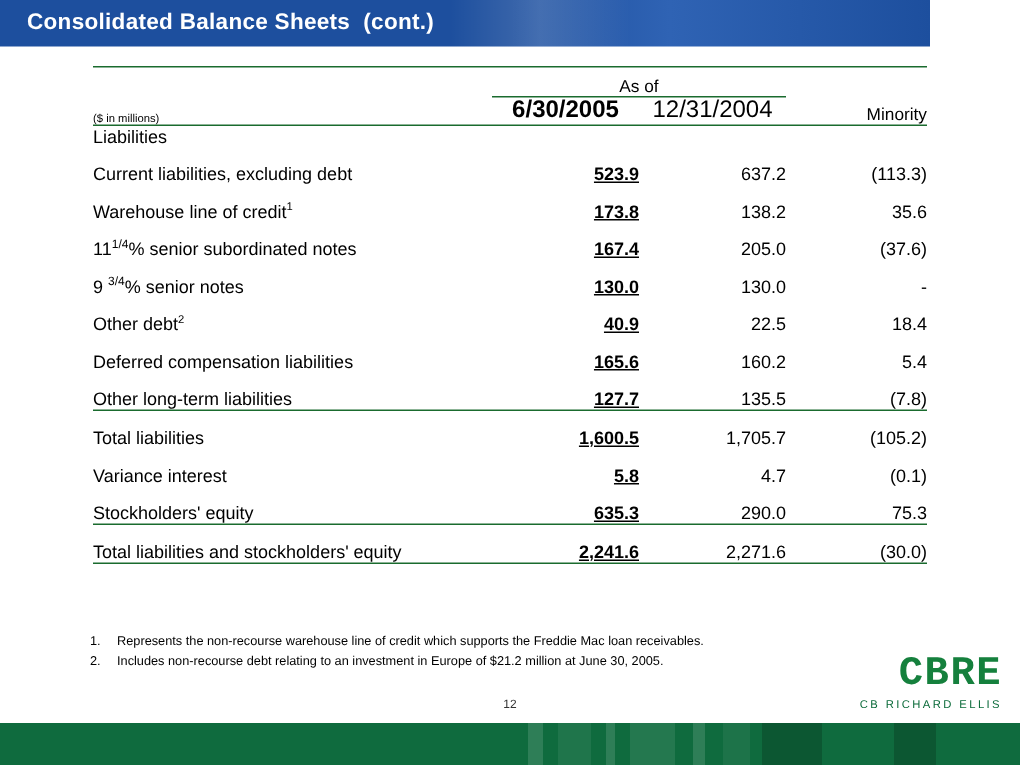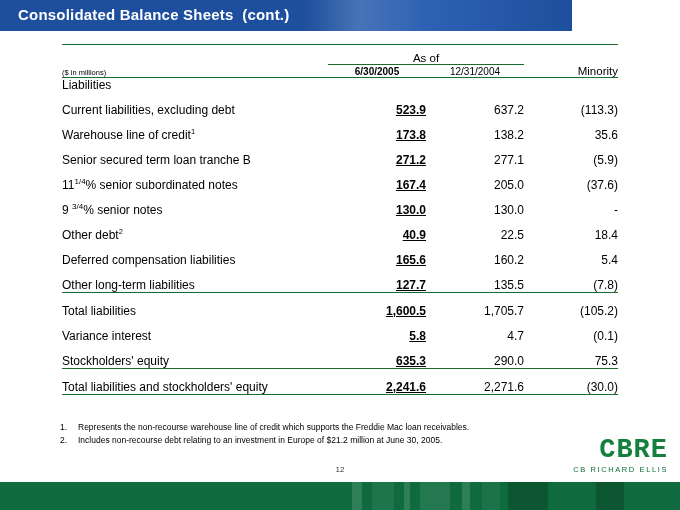--- a/index.html
+++ b/index.html
@@ -16,21 +16,21 @@
   .slide {
     position: relative;
     width: 680px;
     height: 510px;
     background: #ffffff;
   }
   
   .header {
     position: absolute;
     left: 0; top: 0;
-    width: 572px;
+    width: 620px;
     height: 31px;
     background: #1F4E9C;
     background: linear-gradient(to right, #1d4f9e 0%, #1d4f9e 55%, #2f63b4 72%, #1d4f9e 100%);
   }
   .header-sheen {
     position: absolute;
     left: 300px; top: 0;
     width: 120px; height: 31px;
     background: linear-gradient(to right, rgba(255,255,255,0.00), rgba(255,255,255,0.16), rgba(255,255,255,0.00));
     pointer-events: none;
@@ -83,21 +83,21 @@
     width: 556px; height: 1.4px;
     background: #1a6b2e;
   }
   .units {
     font-size: 7.5px;
     padding-top: 4px;
     padding-bottom: 3px;
   }
   .hdr-date {
     text-align: center;
-    font-size: 10px;
+    font-size: 16px;
     padding-bottom: 3px;
   }
   .hdr-date.bold { font-weight: bold; }
   .hdr-var {
     text-align: right;
     font-size: 11.5px;
     padding-bottom: 3px;
     padding-right: 8px;
   }
   tr.hdr-rule td {
@@ -250,26 +250,20 @@
           <td class="num-var">(113.3)</td>
         </tr>
 
         <tr class="data">
           <td class="lbl"><span>Warehouse line of credit</span><sup>1</sup></td>
           <td class="num b">173.8</td>
           <td class="num">138.2</td>
           <td class="num-var">35.6</td>
         </tr>
 
-        <tr class="data">
-          <td class="lbl">Senior secured term loan tranche B</td>
-          <td class="num b">271.2</td>
-          <td class="num">277.1</td>
-          <td class="num-var">(5.9)</td>
-        </tr>
 
         <tr class="data">
           <td class="lbl">11<span class="frac">1/4</span>% senior subordinated notes</td>
           <td class="num b">167.4</td>
           <td class="num">205.0</td>
           <td class="num-var">(37.6)</td>
         </tr>
 
         <tr class="data">
           <td class="lbl">9 <span class="frac">3/4</span>% senior notes</td>

